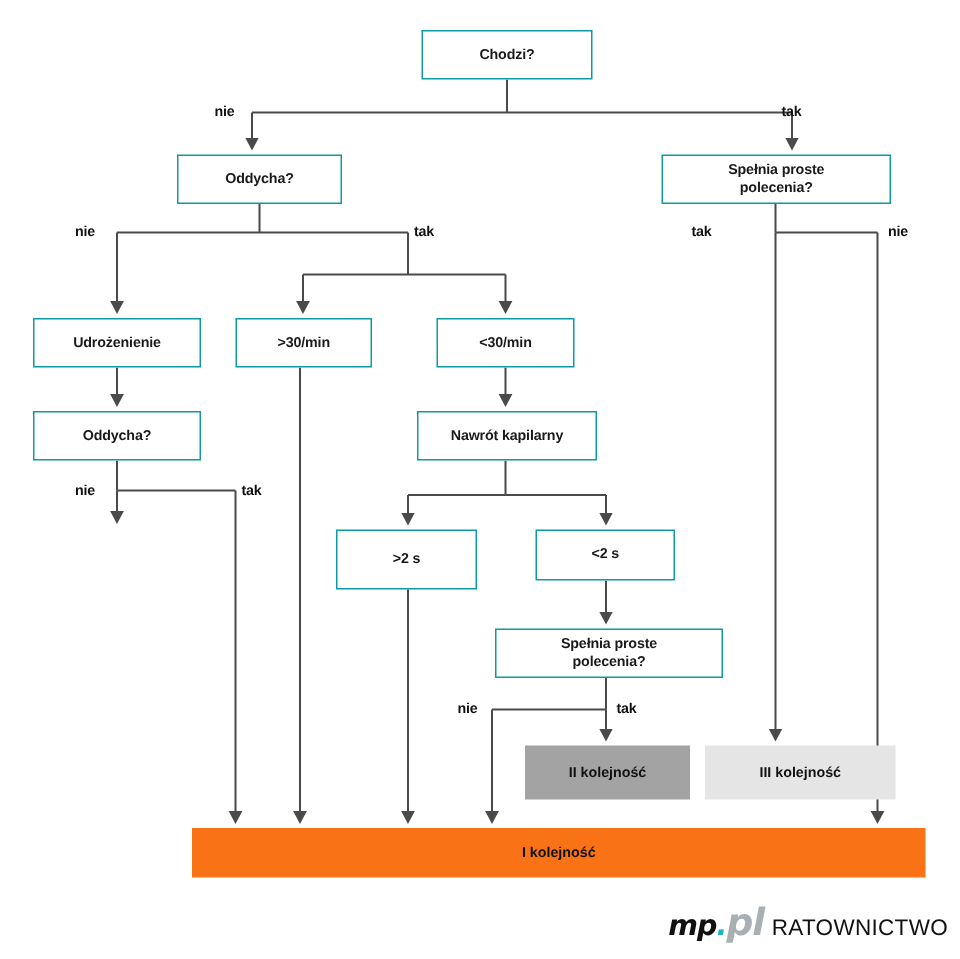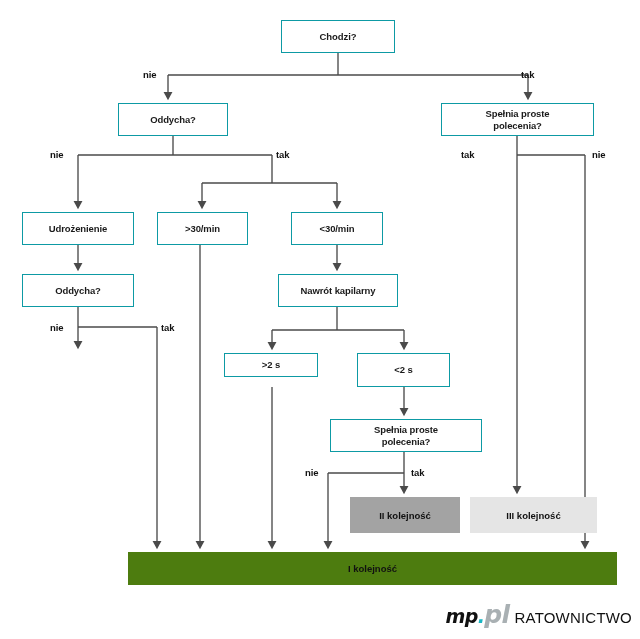--- a/index.html
+++ b/index.html
@@ -91,31 +91,31 @@
 
   <div class="node" style="left:157px;top:212px;width:91px;height:33px;">&gt;30/min</div>
 
   <div class="node" style="left:291px;top:212px;width:92px;height:33px;">&lt;30/min</div>
 
   <div class="node" style="left:22px;top:274px;width:112px;height:33px;">Oddycha?</div>
 
   <div class="node" style="left:278px;top:274px;width:120px;height:33px;">Nawrót kapilarny</div>
 
 
-  <div class="node" style="left:224px;top:353px;width:94px;height:24px;">&gt;2 s</div>
+  <div class="node" style="left:224px;top:353px;width:94px;height:40px;">&gt;2 s</div>
 
   <div class="node" style="left:357px;top:353px;width:93px;height:34px;">&lt;2 s</div>
 
   <div class="node" style="left:330px;top:419px;width:152px;height:33px;">Spełnia proste polecenia?</div>
 
   <div class="term" style="left:350px;top:497px;width:110px;height:36px;background:#a3a3a3;">II kolejność</div>
 
   <div class="term" style="left:470px;top:497px;width:127px;height:36px;background:#e5e5e5;">III kolejność</div>
 
-  <div class="term" style="left:128px;top:552px;width:489px;height:33px;background:#4d7c0f;">I kolejność</div>
+  <div class="term" style="left:128px;top:552px;width:489px;height:33px;background:#f97316;">I kolejność</div>
 
   <div class="elabel" style="left:143px;top:69px;">nie</div>
   <div class="elabel" style="left:521px;top:69px;">tak</div>
   <div class="elabel" style="left:50px;top:149px;">nie</div>
   <div class="elabel" style="left:276px;top:149px;">tak</div>
   <div class="elabel" style="left:461px;top:149px;">tak</div>
   <div class="elabel" style="left:592px;top:149px;">nie</div>
   <div class="elabel" style="left:50px;top:322px;">nie</div>
   <div class="elabel" style="left:161px;top:322px;">tak</div>
   <div class="elabel" style="left:305px;top:467px;">nie</div>

